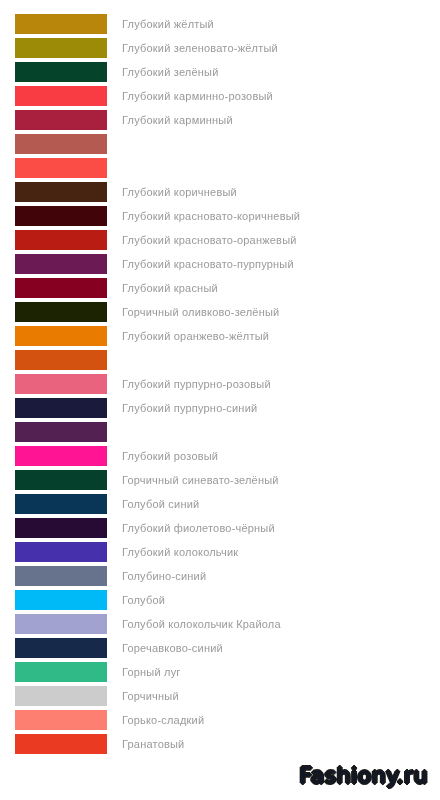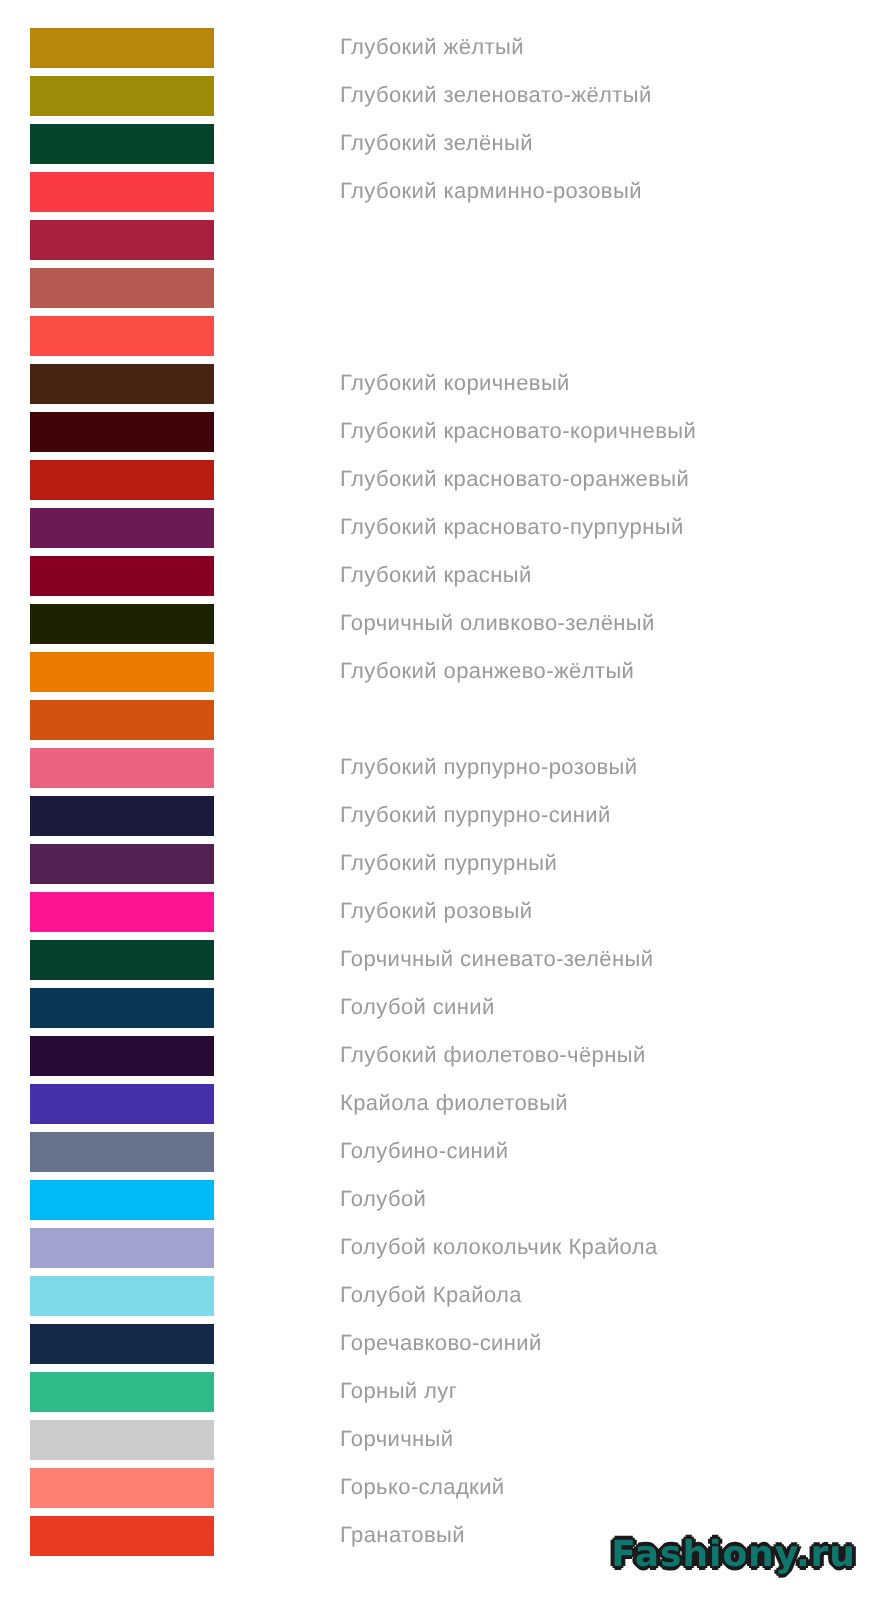--- a/index.html
+++ b/index.html
@@ -18,21 +18,20 @@
 
   #color-list {
     padding-top: 14px;
     box-sizing: border-box;
   }
 
   .color-row {
     display: flex;
     height: 20px;
     margin-bottom: 4px;
-    gap: 48px;
   }
 
   .swatch {
     width: 92px;
     height: 20px;
     margin-left: 15px;
     flex: 0 0 92px;
     background-color: #cccccc;
   }
 
@@ -43,23 +42,23 @@
     color: #9a9a9a;
     letter-spacing: 0.2px;
     white-space: nowrap;
   }
 
   #watermark {
     position: absolute;
     right: 12px;
     bottom: 12px;
     font-family: "DejaVu Sans", sans-serif;
-    font-size: 18px;
-    font-weight: bold;
-    color: #0f766e;
+    font-size: 22px;
+    font-weight: normal;
+    color: #0f172a;
     letter-spacing: 0.5px;
     text-shadow:
       -1px -1px 0 #1a1a1a,  1px -1px 0 #1a1a1a,
       -1px  1px 0 #1a1a1a,  1px  1px 0 #1a1a1a,
       -2px  0   0 #1a1a1a,  2px  0   0 #1a1a1a,
        0   -2px 0 #1a1a1a,  0    2px 0 #1a1a1a;
   }
 </style>
 </head>
 <body>
@@ -76,20 +75,21 @@
     <div class="color-row">
       <div class="swatch" style="background-color: rgb(5, 68, 42);"></div>
       <div class="color-label">Глубокий зелёный</div>
     </div>
     <div class="color-row">
       <div class="swatch" style="background-color: rgb(249, 60, 68);"></div>
       <div class="color-label">Глубокий карминно-розовый</div>
     </div>
     <div class="color-row">
       <div class="swatch" style="background-color: rgb(169, 32, 62);"></div>
+      <div class="color-label">Глубокий карминный</div>
     </div>
     <div class="color-row">
       <div class="swatch" style="background-color: rgb(181, 90, 80);"></div>
     </div>
     <div class="color-row">
       <div class="swatch" style="background-color: rgb(251, 77, 70);"></div>
     </div>
     <div class="color-row">
       <div class="swatch" style="background-color: rgb(71, 36, 18);"></div>
       <div class="color-label">Глубокий коричневый</div>
@@ -124,57 +124,52 @@
     <div class="color-row">
       <div class="swatch" style="background-color: rgb(233, 99, 127);"></div>
       <div class="color-label">Глубокий пурпурно-розовый</div>
     </div>
     <div class="color-row">
       <div class="swatch" style="background-color: rgb(26, 26, 60);"></div>
       <div class="color-label">Глубокий пурпурно-синий</div>
     </div>
     <div class="color-row">
       <div class="swatch" style="background-color: rgb(84, 34, 82);"></div>
-      <div class="color-label">Глубокий пурпурный</div>
     </div>
     <div class="color-row">
       <div class="swatch" style="background-color: rgb(255, 20, 147);"></div>
       <div class="color-label">Глубокий розовый</div>
     </div>
     <div class="color-row">
       <div class="swatch" style="background-color: rgb(5, 64, 44);"></div>
       <div class="color-label">Горчичный синевато-зелёный</div>
     </div>
     <div class="color-row">
       <div class="swatch" style="background-color: rgb(9, 54, 87);"></div>
       <div class="color-label">Голубой синий</div>
     </div>
     <div class="color-row">
       <div class="swatch" style="background-color: rgb(40, 11, 53);"></div>
       <div class="color-label">Глубокий фиолетово-чёрный</div>
     </div>
     <div class="color-row">
       <div class="swatch" style="background-color: rgb(71, 48, 172);"></div>
-      <div class="color-label">Крайола фиолетовый</div>
+      <div class="color-label">Глубокий колокольчик</div>
     </div>
     <div class="color-row">
       <div class="swatch" style="background-color: rgb(103, 114, 140);"></div>
       <div class="color-label">Голубино-синий</div>
     </div>
     <div class="color-row">
       <div class="swatch" style="background-color: rgb(0, 185, 247);"></div>
       <div class="color-label">Голубой</div>
     </div>
     <div class="color-row">
       <div class="swatch" style="background-color: rgb(162, 162, 208);"></div>
       <div class="color-label">Голубой колокольчик Крайола</div>
-    </div>
-    <div class="color-row">
-      <div class="swatch" style="background-color: rgb(127, 217, 235);"></div>
-      <div class="color-label">Голубой Крайола</div>
     </div>
     <div class="color-row">
       <div class="swatch" style="background-color: rgb(23, 41, 74);"></div>
       <div class="color-label">Горечавково-синий</div>
     </div>
     <div class="color-row">
       <div class="swatch" style="background-color: rgb(48, 186, 135);"></div>
       <div class="color-label">Горный луг</div>
     </div>
     <div class="color-row">

